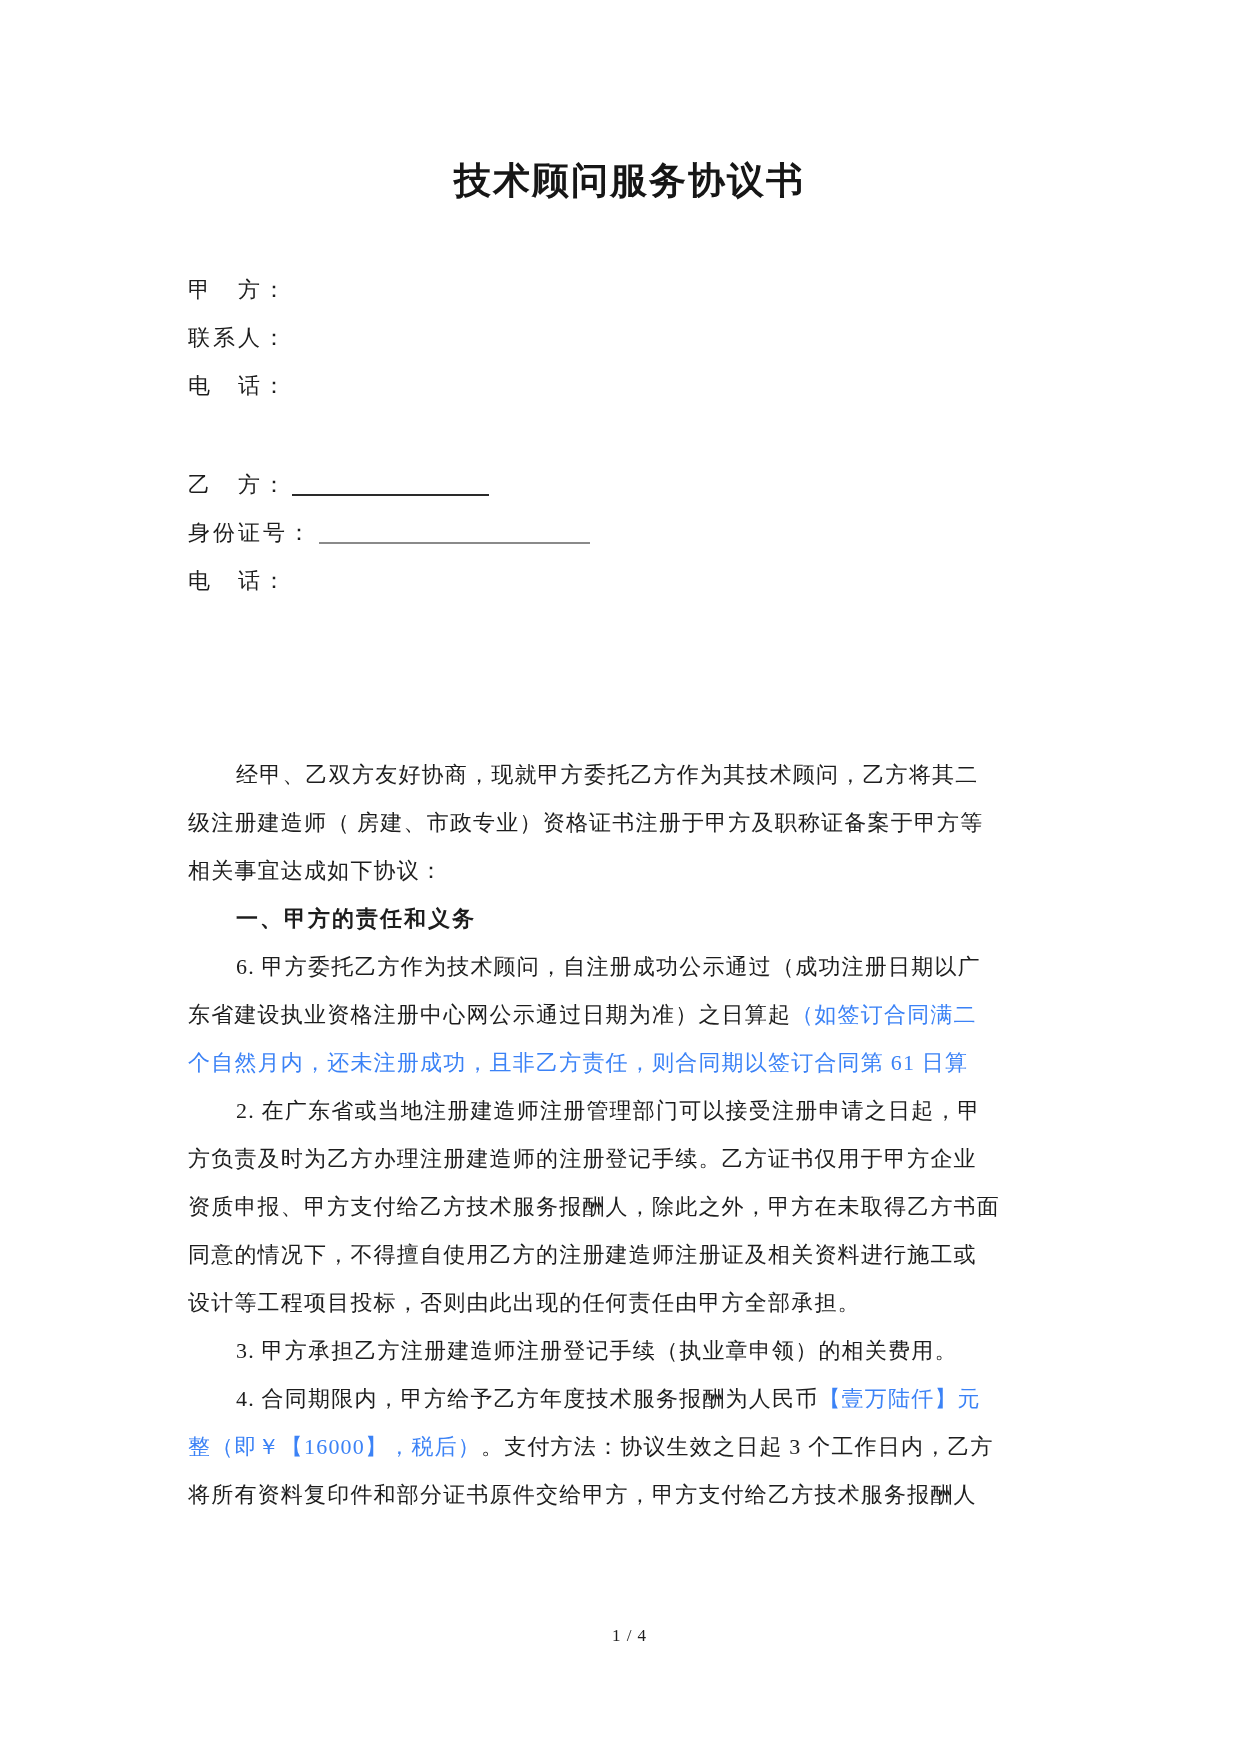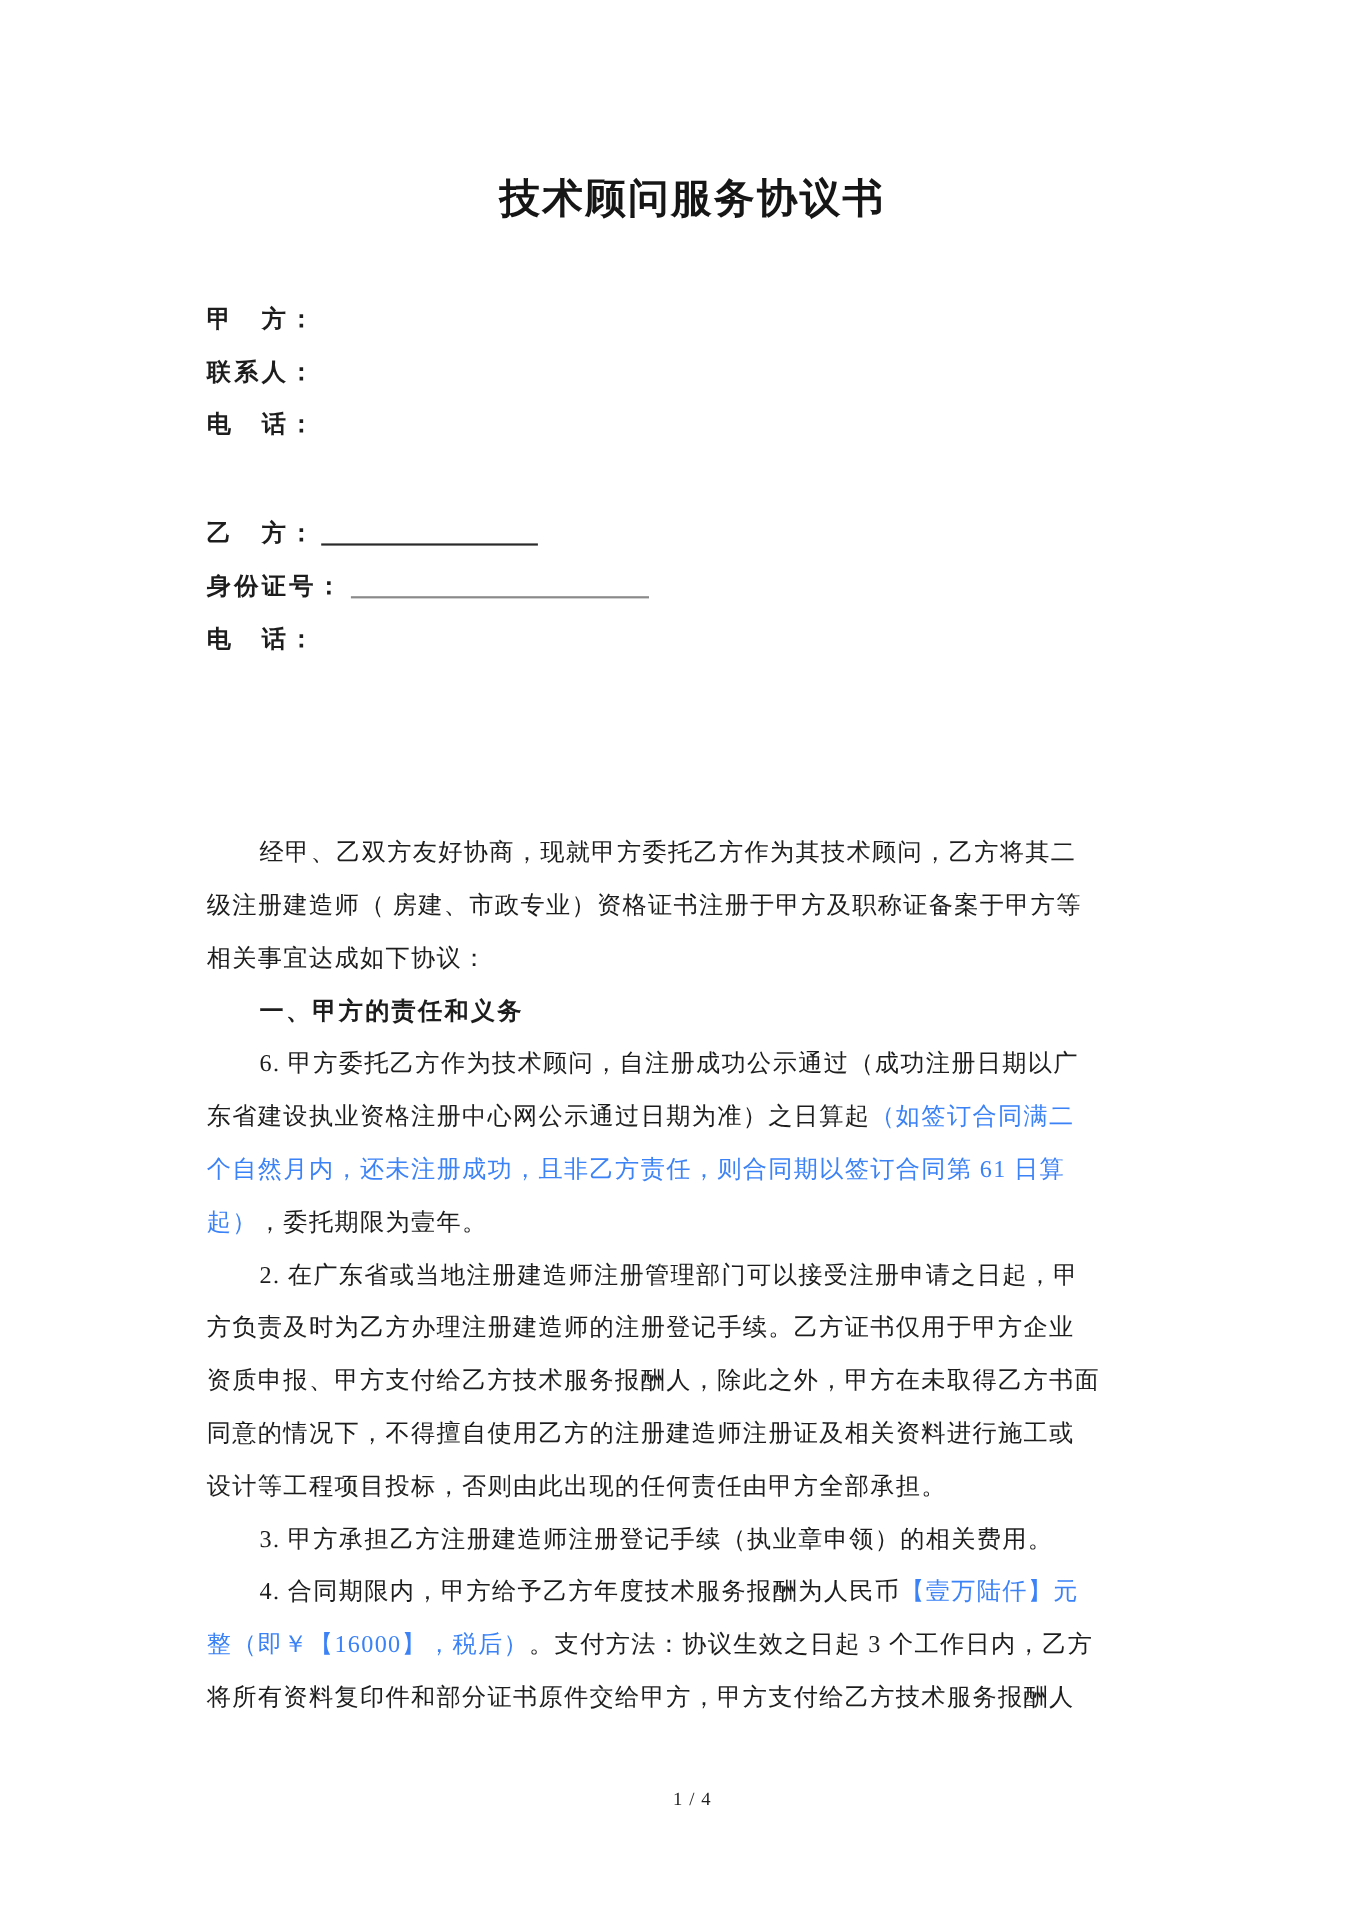--- a/index.html
+++ b/index.html
@@ -12,21 +12,21 @@
     color:#1d1d1d;
     padding-left:19px;
   }
   .doc-title{
     position:absolute;top:156px;left:0;width:100%;
     text-align:center;
     font-family:"Liberation Sans","DejaVu Sans",sans-serif;
     font-weight:700;font-size:37px;letter-spacing:2px;
     color:#161616;
   }
-  .fields{position:absolute;left:188px;font-weight:bold;}
+  .fields{position:absolute;left:188px;}
   .fields-a{top:266px;}
   .fields-b{top:461px;}
   .field-row{
     height:48px;display:flex;align-items:center;
     font-size:22px;letter-spacing:3px;white-space:nowrap;
   }
   .field-label{color:#1d1d1d;}
   .row-emergency .field-label{letter-spacing:4px;}
   .fill{
     display:inline-block;align-self:flex-start;
@@ -90,21 +90,20 @@
   </div>
 
   <div id="body-lines">
       <div class="bline indent"><span class="">经甲、乙双方友好协商，现就甲方委托乙方作为其技术顾问，乙方将其二</span></div>
       <div class="bline"><span class="">级注册建造师（ 房建、市政专业）资格证书注册于甲方及职称证备案于甲方等</span></div>
       <div class="bline"><span class="">相关事宜达成如下协议：</span></div>
       <div class="bline indent"><span class="seg-bold">一、甲方的责任和义务</span></div>
       <div class="bline indent"><span class="">6. 甲方委托乙方作为技术顾问，自注册成功公示通过（成功注册日期以广</span></div>
       <div class="bline"><span class="">东省建设执业资格注册中心网公示通过日期为准）之日算起</span><span class="seg-red ">（如签订合同满二</span></div>
       <div class="bline"><span class="seg-red ">个自然月内，还未注册成功，且非乙方责任，则合同期以签订合同第 61 日算</span></div>
-      <div class="bline"><span class="seg-red ">起）</span><span class="">，委托期限为壹年。</span></div>
       <div class="bline indent"><span class="">2. 在广东省或当地注册建造师注册管理部门可以接受注册申请之日起，甲</span></div>
       <div class="bline"><span class="">方负责及时为乙方办理注册建造师的注册登记手续。乙方证书仅用于甲方企业</span></div>
       <div class="bline"><span class="">资质申报、甲方支付给乙方技术服务报酬人，除此之外，甲方在未取得乙方书面</span></div>
       <div class="bline"><span class="">同意的情况下，不得擅自使用乙方的注册建造师注册证及相关资料进行施工或</span></div>
       <div class="bline"><span class="">设计等工程项目投标，否则由此出现的任何责任由甲方全部承担。</span></div>
       <div class="bline indent"><span class="">3. 甲方承担乙方注册建造师注册登记手续（执业章申领）的相关费用。</span></div>
       <div class="bline indent"><span class="">4. 合同期限内，甲方给予乙方年度技术服务报酬为人民币</span><span class="seg-red ">【壹万陆仟】元</span></div>
       <div class="bline"><span class="seg-red ">整（即￥【16000】，税后）</span><span class="">。支付方法：协议生效之日起 3 个工作日内，乙方</span></div>
       <div class="bline"><span class="">将所有资料复印件和部分证书原件交给甲方，甲方支付给乙方技术服务报酬人</span></div>
     </div>

